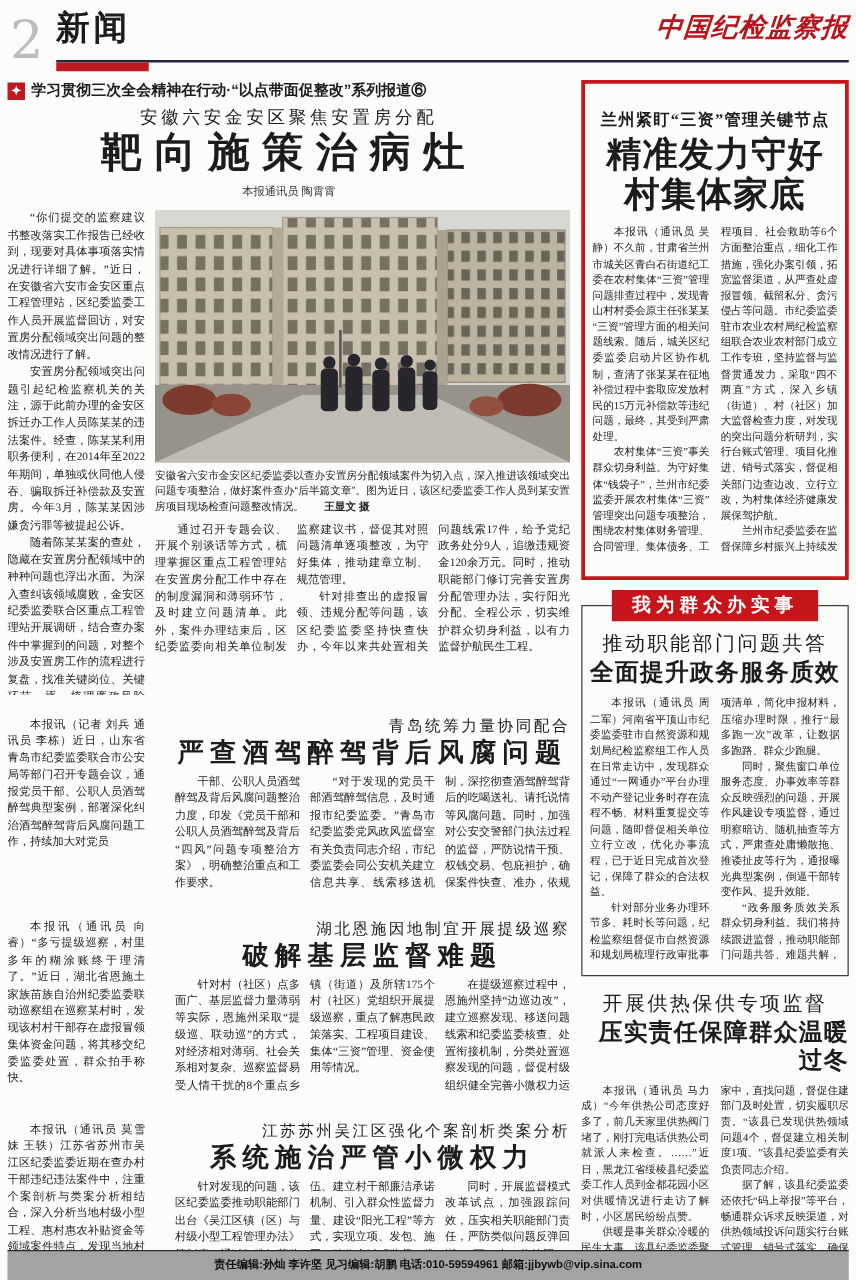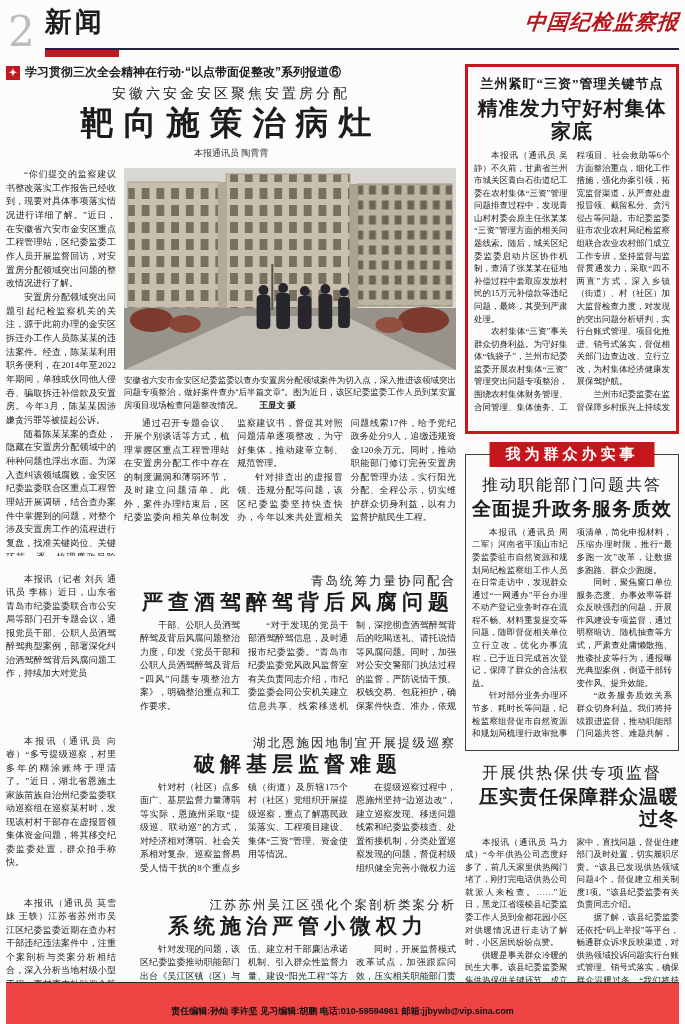--- a/index.html
+++ b/index.html
@@ -47,38 +47,38 @@
   .art{display:flex;gap:24px;margin-top:10px;}
   .art-col1{width:110px;flex:none;font-size:9px;line-height:1.5;text-align:justify;
             overflow:hidden;}
   .art-main{flex:1;min-width:0;}
   .kicker2{text-align:right;font-size:12.5px;letter-spacing:2px;}
   .headline2{text-align:center;font-size:21px;font-weight:bold;letter-spacing:5px;
              margin:1px 0 5px;line-height:1.1;}
   .cols3b{column-count:3;column-gap:8px;font-size:9px;line-height:1.5;text-align:justify;
           overflow:hidden;}
   
-  .redbox{border:3px solid #c6161c;padding:8px 6px 6px;box-sizing:border-box;}
+  .redbox{border:3px solid #c6161c;padding:20px 6px 6px;box-sizing:border-box;}
   .rb-kicker{text-align:center;font-size:13px;font-weight:bold;letter-spacing:1px;}
-  .rb-headline{text-align:center;font-size:20px;font-weight:bold;letter-spacing:1px;
+  .rb-headline{text-align:center;font-size:28px;font-weight:bold;letter-spacing:1px;
                margin:4px 0 6px;line-height:1.15;}
   .cols2{column-count:2;column-gap:9px;font-size:8.5px;line-height:1.48;text-align:justify;
          overflow:hidden;}
   .banner-sec{border:1px solid #404040;margin-top:20px;position:relative;
               padding:16px 6px 6px;box-sizing:border-box;}
   .banner{position:absolute;top:-13px;left:50%;transform:translateX(-50%);
           background:#c6161c;color:#fff;font-weight:bold;font-size:15px;letter-spacing:4px;
           padding:3px 16px;white-space:nowrap;}
   .r-kicker{text-align:center;font-size:16px;letter-spacing:2px;margin-top:4px;}
   .r-headline{text-align:right;font-size:19px;font-weight:bold;letter-spacing:1px;
               margin:2px 0 6px;line-height:1.15;}
   .artB{margin-top:12px;}
   
-  .footer{position:absolute;left:0;right:0;bottom:0;background:#ef4444;
-          border-top:1.5px solid #2a2a2a;margin:0 6px;padding:22px 0 6px;
+  .footer{position:absolute;left:0;right:0;bottom:0;background:#a3a3a3;
+          border-top:1.5px solid #2a2a2a;margin:0 6px;padding:4px 0 6px;
           text-align:center;font-size:9px;font-family:"Liberation Sans",sans-serif;
           font-weight:bold;color:#111;}
 </style>
 </head>
 <body>
 
 <div class="page">
 
   <div class="hdr">
     <div class="pageno">2</div>

